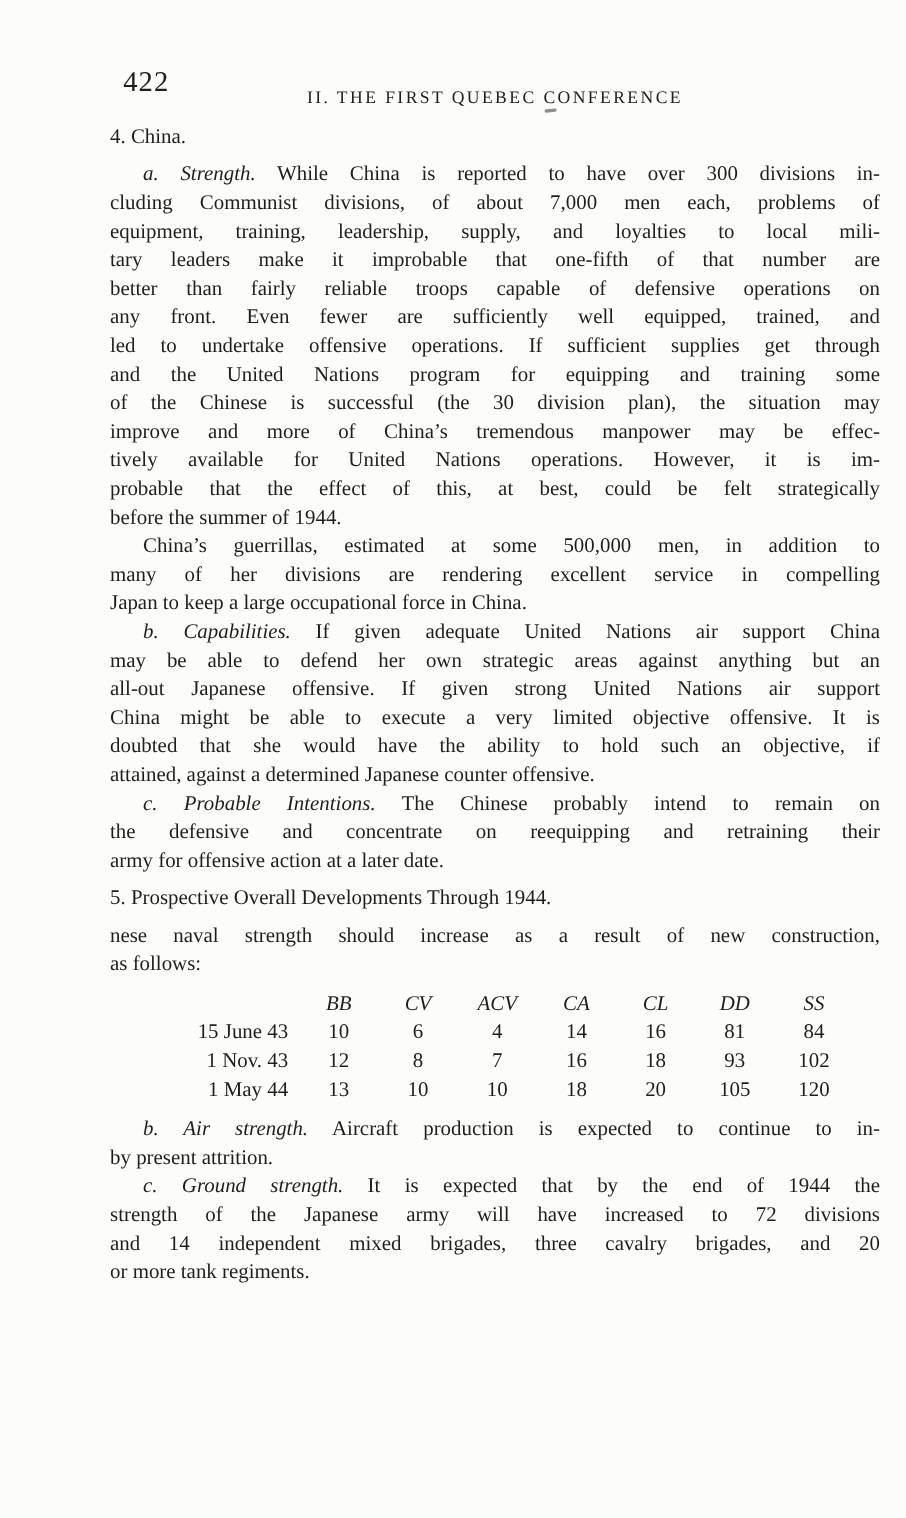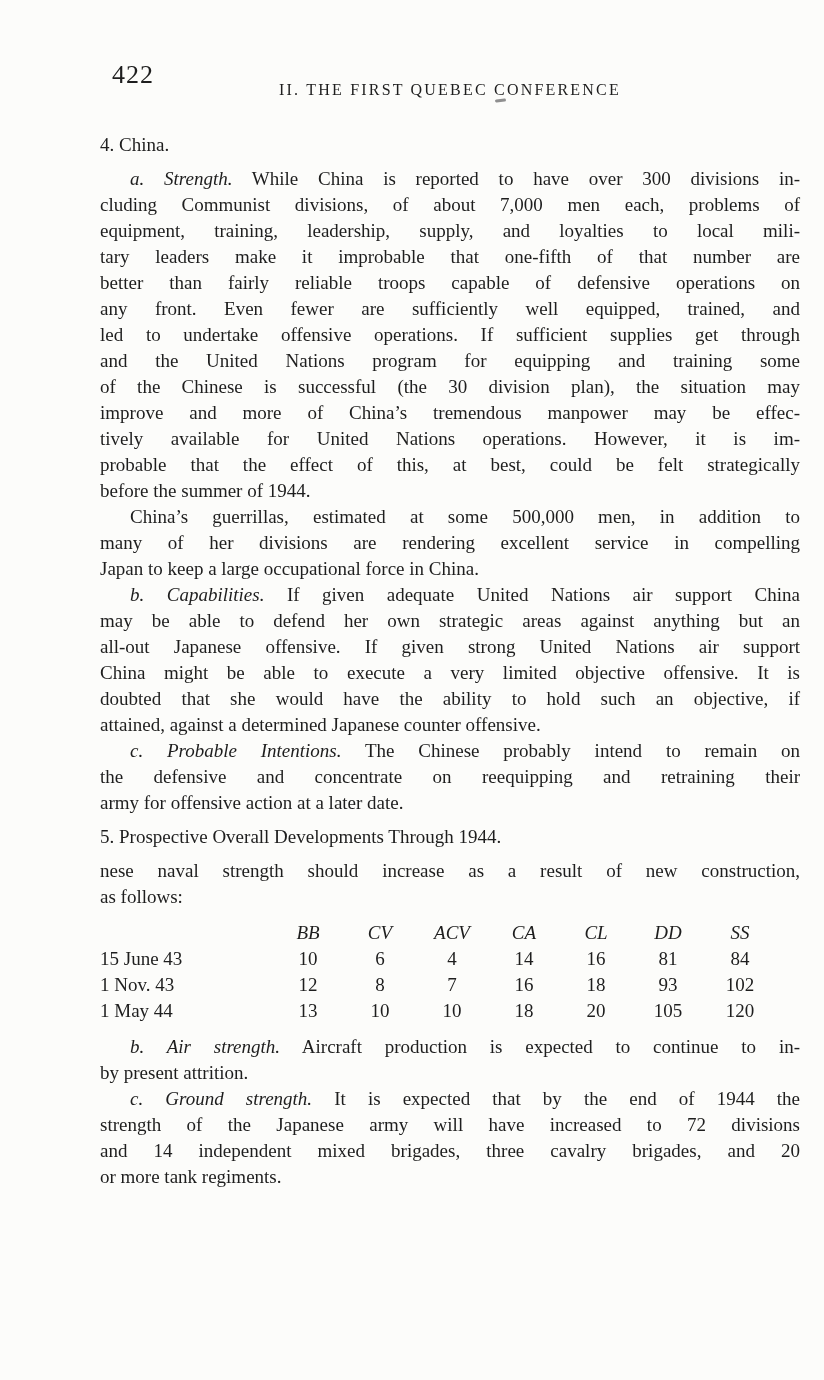--- a/index.html
+++ b/index.html
@@ -5,21 +5,21 @@
   html,body{margin:0;padding:0;background:#ffffff;}
   .page{
     position:relative;
     width:824px;height:1380px;
     background:#fcfcfa;
     color:#1e1e1e;
     font-family:"Liberation Serif","DejaVu Serif",serif;
     overflow:hidden;
   }
   .content{position:absolute;left:100px;top:0;width:700px;}
-  .running-head{position:relative;margin-top:62px;height:30px;margin-bottom:40px;}
+  .running-head{position:relative;margin-top:62px;height:30px;margin-bottom:20px;}
   .pagenum{position:absolute;left:12px;top:-2px;font-size:26px;line-height:30px;letter-spacing:1px;}
   .head-title{
     position:absolute;left:0;right:0;top:18px;text-align:center;
     font-size:16px;letter-spacing:2.2px;line-height:20px;white-space:nowrap;
   }
   .artifact{
     position:absolute;left:495px;top:99px;width:11px;height:3px;
     background:#8f8f8f;border-radius:2px;transform:rotate(-6deg);
   }
   .heading{font-size:19px;line-height:26px;margin:8px 0 8px 0;}
@@ -30,21 +30,21 @@
   .line.ind{padding-left:30px;}
   .lead{font-style:italic;}
   .navtable{
     margin:10px 0 10px 0;border-collapse:collapse;table-layout:fixed;
     width:676px;font-size:19px;
   }
   .navtable th,.navtable td{padding:0;line-height:26px;font-weight:normal;}
   .navtable th{font-style:italic;text-align:center;}
   .navtable td.val{text-align:center;}
   .navtable td.lbl,.navtable th.corner{width:172px;}
-  .navtable td.lbl{text-align:left;padding-right:10px;}
+  .navtable td.lbl{text-align:right;padding-right:10px;}
 </style>
 </head>
 <body>
 
 <div class="page">
   <div class="artifact"></div>
   <div class="content">
     <div class="running-head">
       <span class="pagenum">422</span>
       <span class="head-title">II. THE FIRST QUEBEC CONFERENCE</span>

